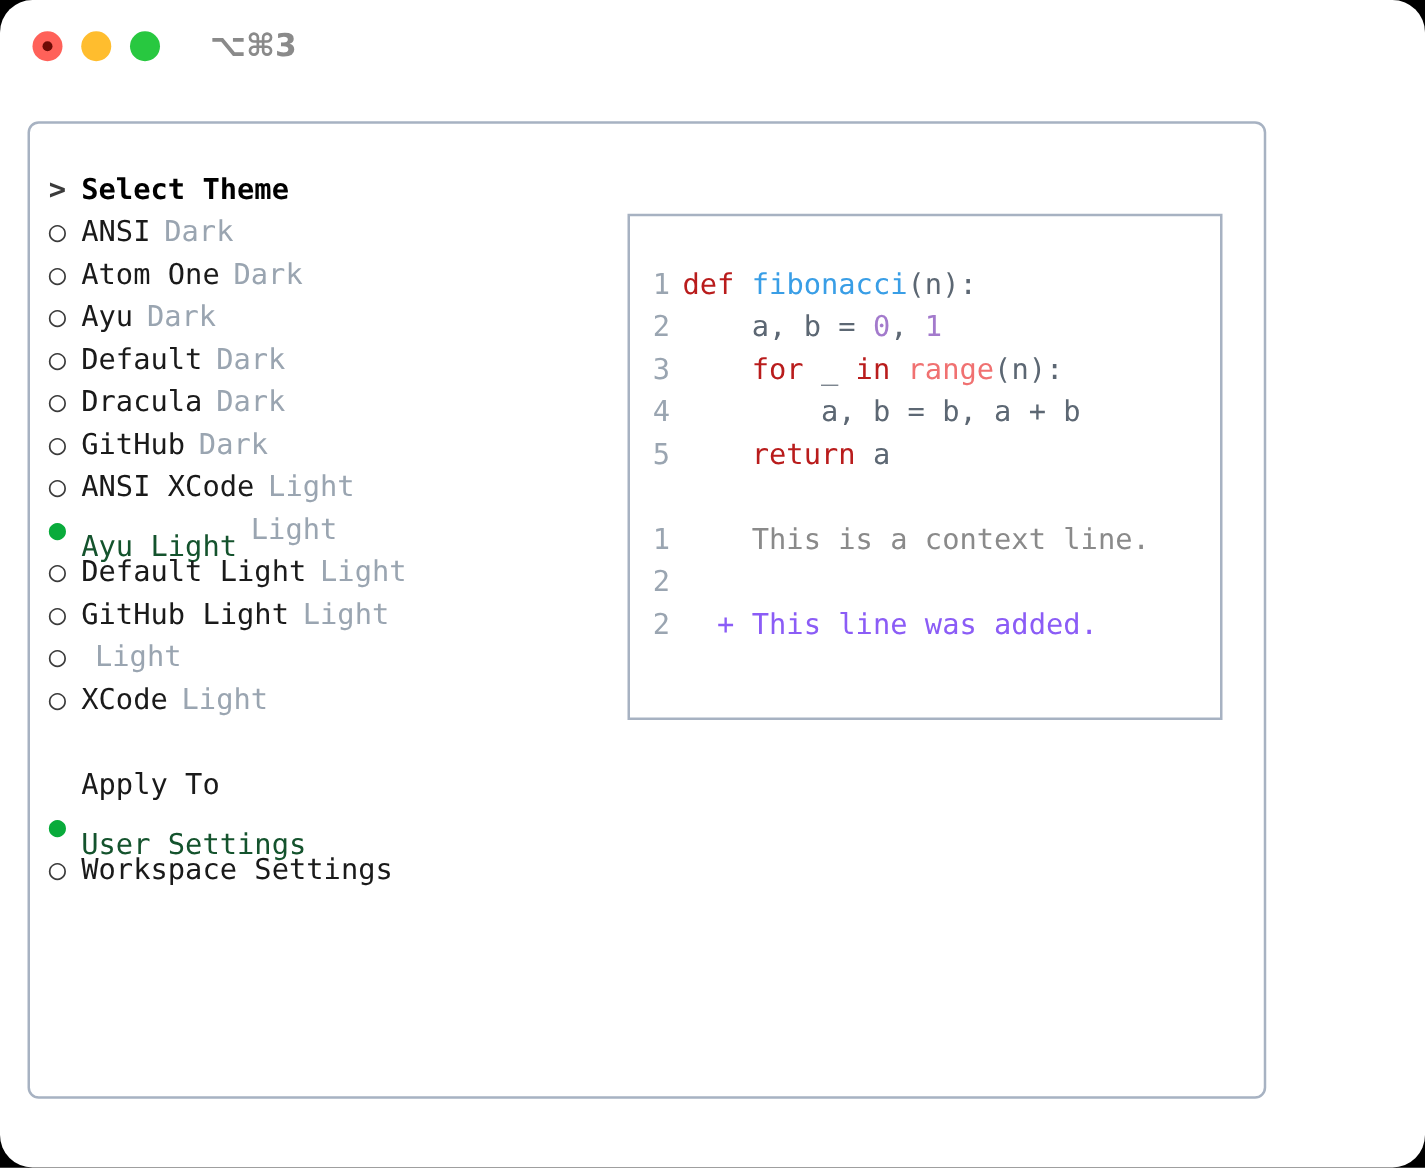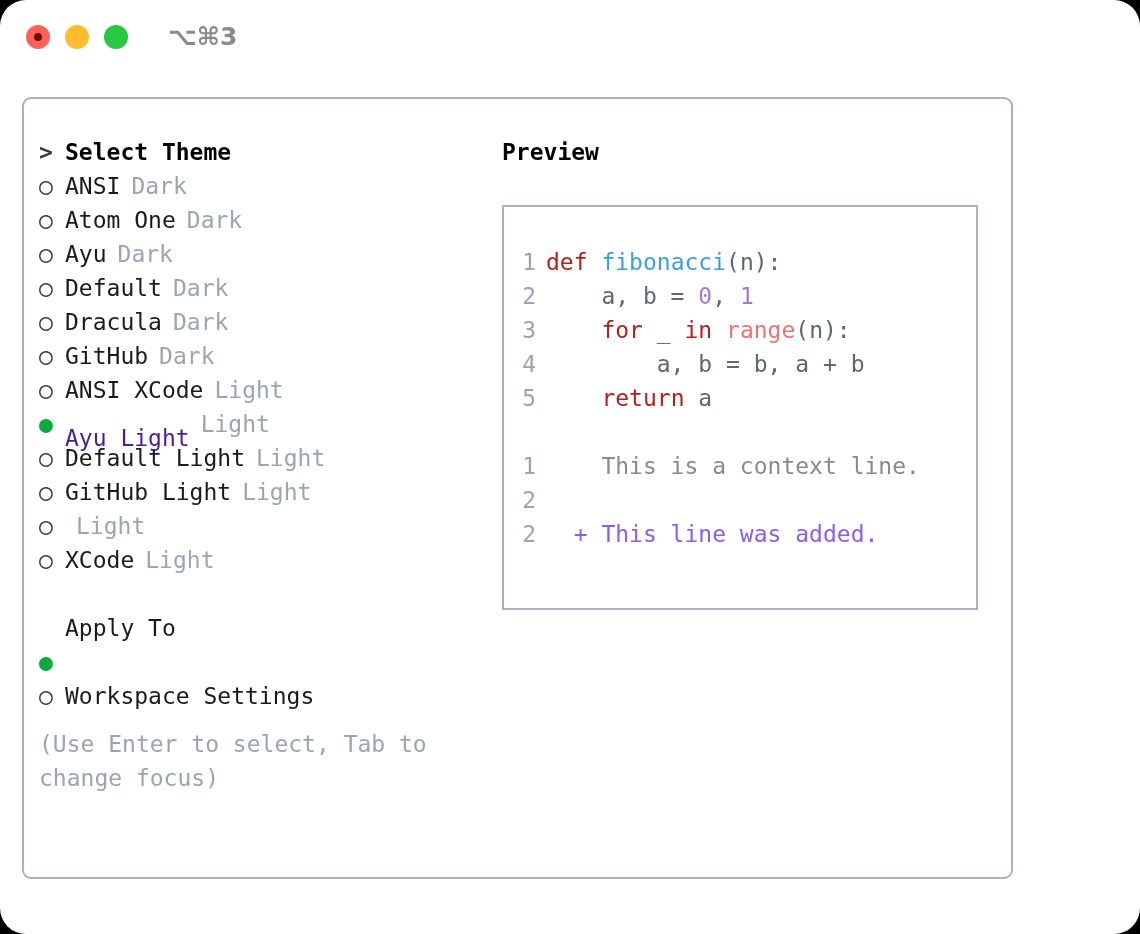--- a/index.html
+++ b/index.html
@@ -109,21 +109,21 @@
     width: 26px;
     flex: 0 0 26px;
     text-align: left;
     font-size: 23px;
     color: #3b3b3b;
   }
   .marker.sel   { color: #09ab3b; }
   .marker.blank { color: transparent; }
 
   .label       { color: #1a1a1a; }
-  .label.sel   { color: #4c1d95; margin-top: 28px; }
+  .label.sel   { color: #14532d; margin-top: 28px; }
   .suffix      { color: #9aa5b1; }
   .gap         { display: inline-block; width: 11px; }
 
   .heading-row {
     height: 34px;
     display: flex;
     align-items: center;
     font-size: 23px;
     font-weight: bold;
     color: #000000;
@@ -228,29 +228,27 @@
           <div class="row"><span class="marker">○</span><span class="label">XCode</span><span class="gap"></span><span class="suffix">Light</span></div>
         </div>
 
       <div class="spacer-row"></div>
 
       <div class="row">
         <span class="marker blank">○</span><span class="label">Apply To</span>
       </div>
 
       <div id="apply-list">
-          <div class="row"><span class="marker sel">●</span></div>
+          <div class="row"><span class="marker sel">●</span><span class="label sel">User Settings</span></div>
           <div class="row"><span class="marker">○</span><span class="label">Workspace Settings</span></div>
         </div>
 
-      <div class="hint">(Use Enter to select, Tab to change focus)</div>
     </div>
 
     <div class="right-col">
-      <div class="preview-title">Preview</div>
 
       <div class="preview-box">
         <div id="code-block">
             <div class="code-line"><span class="lineno">1</span><span class="code-text"><span class="tok-kw">def</span><span class="tok-plain"> </span><span class="tok-fn">fibonacci</span><span class="tok-plain">(n):</span></span></div>
             <div class="code-line"><span class="lineno">2</span><span class="code-text"><span class="tok-plain">    a, b = </span><span class="tok-num">0</span><span class="tok-plain">, </span><span class="tok-num">1</span></span></div>
             <div class="code-line"><span class="lineno">3</span><span class="code-text"><span class="tok-plain">    </span><span class="tok-kw">for</span><span class="tok-plain"> _ </span><span class="tok-kw">in</span><span class="tok-plain"> </span><span class="tok-bi">range</span><span class="tok-plain">(n):</span></span></div>
             <div class="code-line"><span class="lineno">4</span><span class="code-text"><span class="tok-plain">        a, b = b, a + b</span></span></div>
             <div class="code-line"><span class="lineno">5</span><span class="code-text"><span class="tok-plain">    </span><span class="tok-kw">return</span><span class="tok-plain"> a</span></span></div>
           </div>
         <div class="diff-gap"></div>

